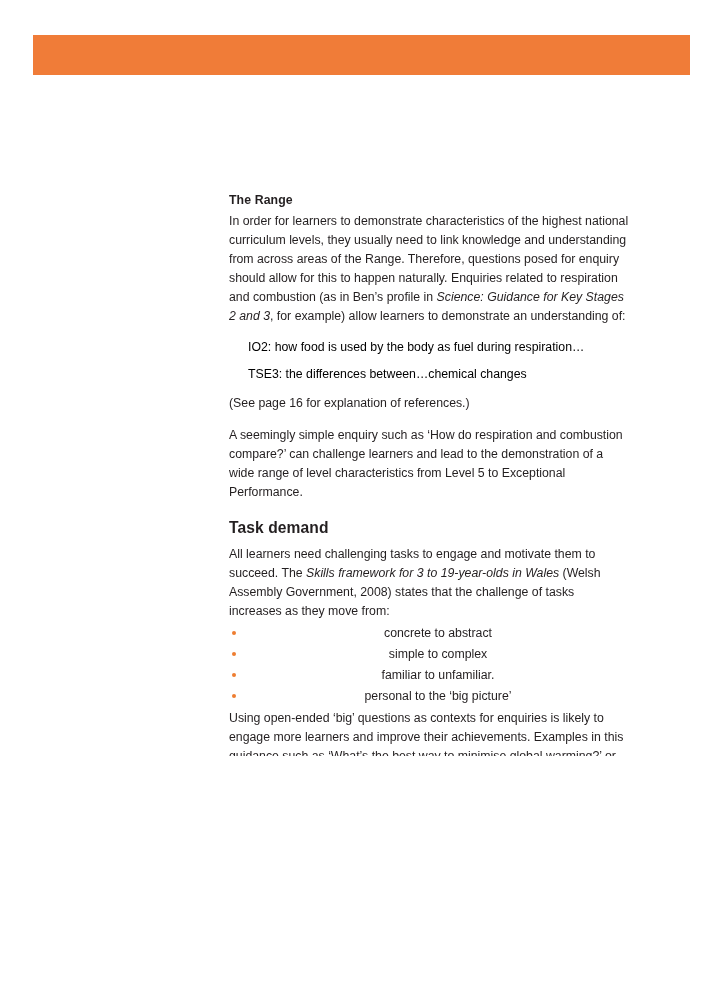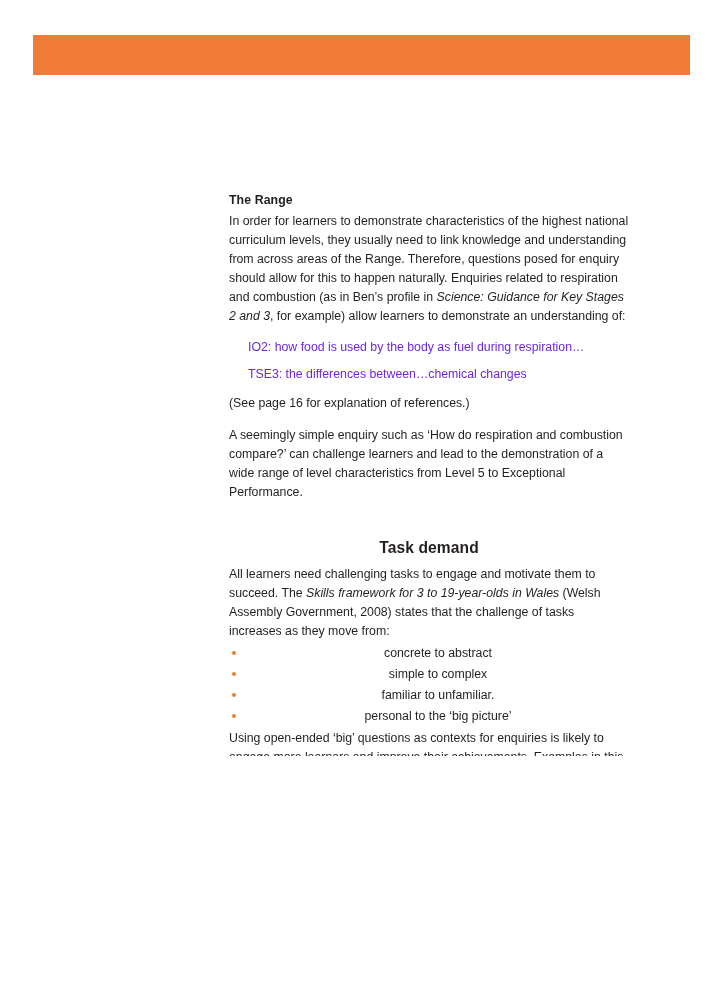--- a/index.html
+++ b/index.html
@@ -43,24 +43,23 @@
     font-weight: bold;
     line-height: 1.35;
     margin: 0 0 3px 0;
     color: #231f20;
     letter-spacing: 0.1px;
   }
   .heading-main {
     font-size: 15.6px;
     font-weight: bold;
     line-height: 1.3;
-    margin: 36px 0 7px 0;
+    margin: 16px 0 7px 0;
     color: #231f20;
     letter-spacing: 0.1px;
-    text-align: center;
   }
 
   p.body {
     font-size: 12.3px;
     line-height: 19px;
     margin: 0 0 13px 0;
     color: #231f20;
   }
   p.body.tight { margin-bottom: 3px; }
 
@@ -70,21 +69,21 @@
   .ref-list {
     margin: 5px 0 8px 0;
     padding: 0;
     list-style: none;
   }
   .ref-list li {
     font-size: 12.3px;
     line-height: 16.6px;
     margin: 0 0 11px 0;
     padding-left: 19px;
-    color: #6d28d9;
+    color: #000000;
   }
 
   
   .bullet-list {
     margin: 4px 0 3px 0;
     padding: 0;
     list-style: none;
     text-align: center;
   }
   .bullet-list li {

